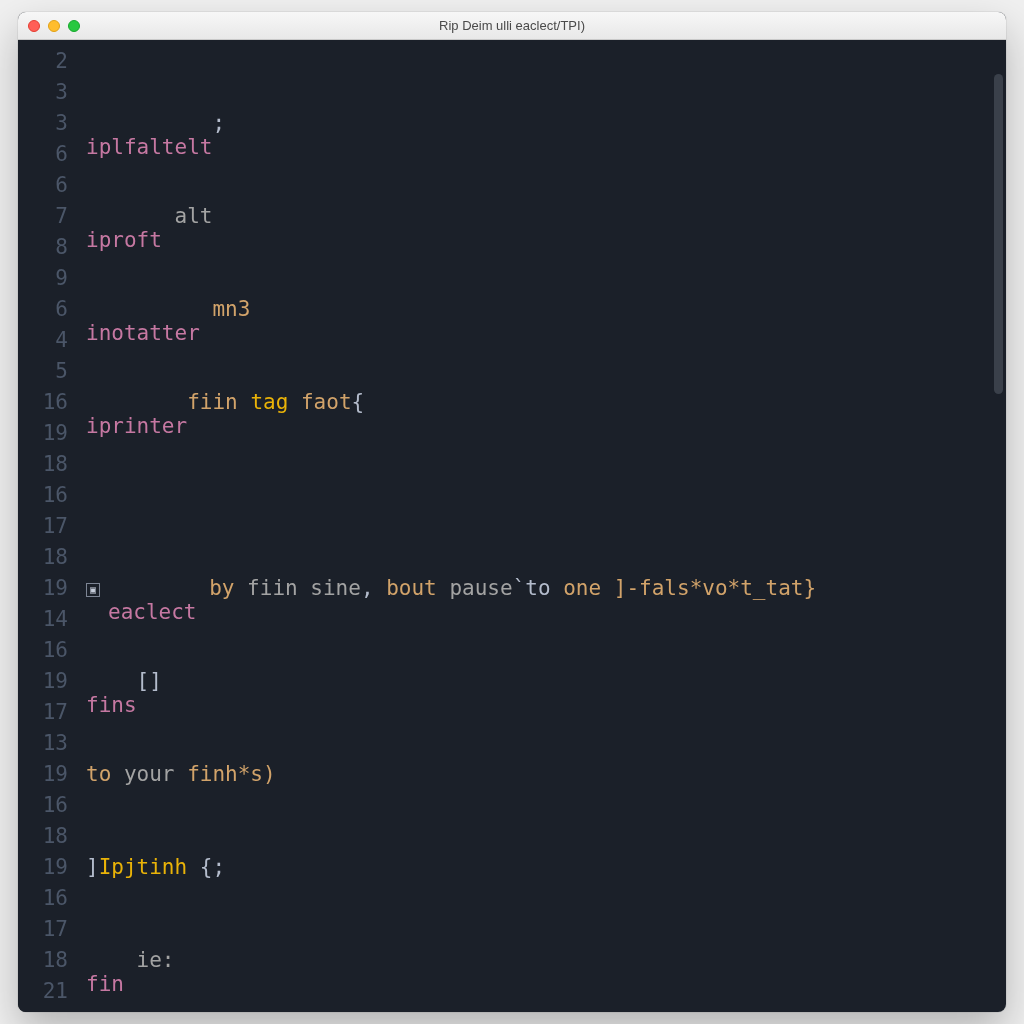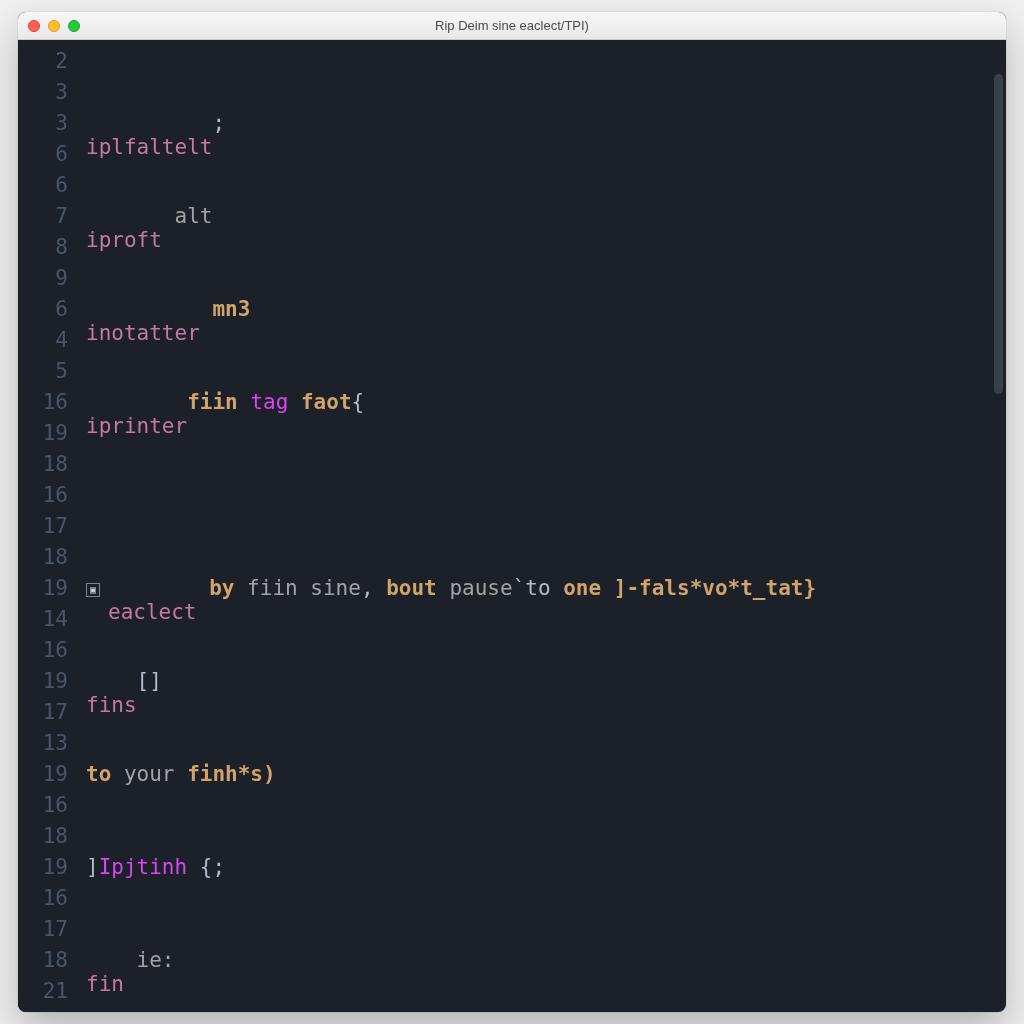--- a/index.html
+++ b/index.html
@@ -84,22 +84,22 @@
     border: 1px solid #7d8594;
     color: #c8cfdc;
     font-size: 10px;
     line-height: 1;
     margin-right: 8px;
     position: relative;
     top: 1px;
   }
   
   .kw   { color: #c678a2; margin-top: 48px; }   
-  .id   { color: #d2a36a; font-weight: bold; }   
-  .type { color: #d946ef; }
+  .id   { color: #d2a36a; }   
+  .type { color: #eab308; }
   .pn   { color: #b4bccc; }
   .plain{ color: #a3a3a3; }
 
   .scrollbar {
     position: absolute;
     right: 3px;
     top: 34px;
     width: 9px;
     height: 320px;
     background: rgba(200,210,225,0.18);
@@ -109,21 +109,21 @@
 </head>
 <body>
 
 <div class="window">
   <div class="titlebar">
     <div class="traffic-lights">
       <div class="traffic-light tl-close"></div>
       <div class="traffic-light tl-min"></div>
       <div class="traffic-light tl-max"></div>
     </div>
-    <div class="titlebar-title">Rip Deim sine eaclect/TPI)</div>
+    <div class="titlebar-title">Rip Deim ulli eaclect/TPI)</div>
   </div>
 
   <div class="editor">
     <div class="scrollbar"></div>
 
     <div class="gutter">
       <div class="ln">2</div>
       <div class="ln">3</div>
       <div class="ln">3</div>
       <div class="ln">6</div>

